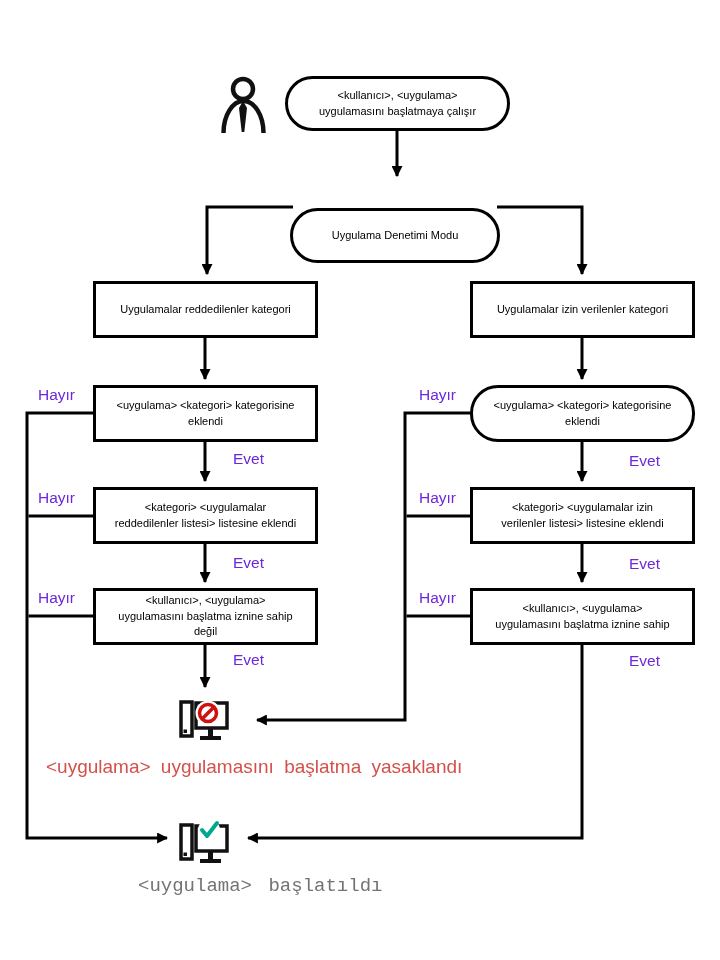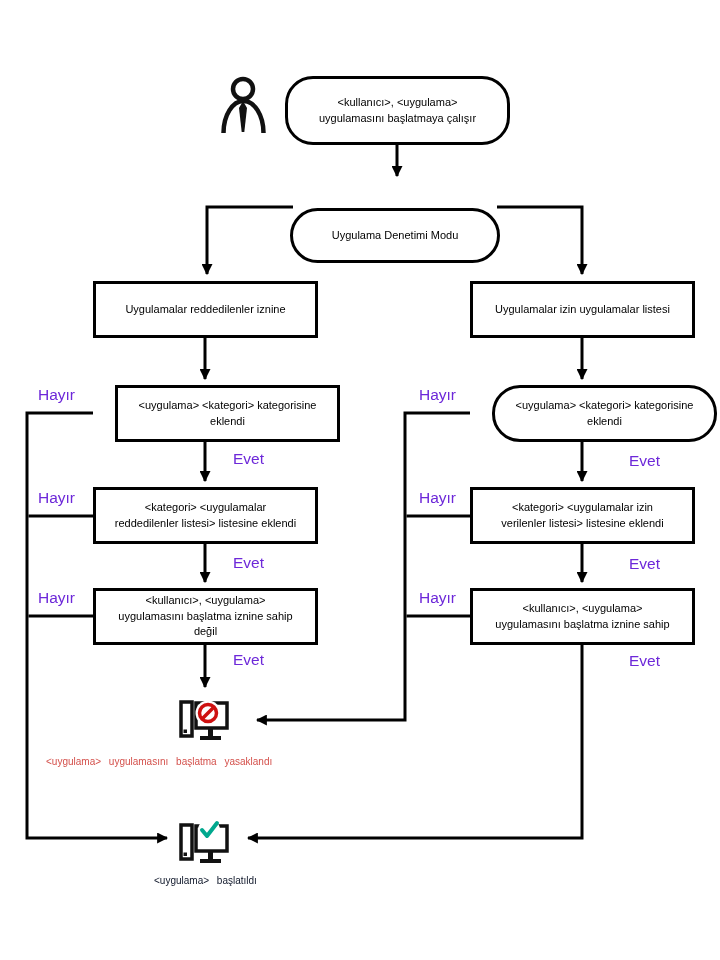--- a/index.html
+++ b/index.html
@@ -6,30 +6,30 @@
   .canvas{position:relative;width:720px;height:960px;background:#ffffff;
           font-family:"Liberation Sans", sans-serif;overflow:hidden;}
   .wires{position:absolute;left:0;top:0;z-index:0;}
   .node{position:absolute;box-sizing:border-box;border:3px solid #000;background:#fff;
         display:flex;align-items:center;justify-content:center;text-align:center;
         font-size:11px;line-height:1.4;color:#000;padding:4px 16px;z-index:2;}
   .stadium{border-radius:28px;}
   .col-left{left:93px;width:225px;}
   .col-right{left:470px;width:225px;}
   .r1{top:281px;height:57px;}
-  .r2{top:385px;height:57px;margin-left:22px;}
+  .r2{top:385px;height:57px;}
   .r3{top:487px;height:57px;}
   .r4{top:588px;height:57px;}
-  #node-start{left:285px;top:76px;width:225px;height:69px;}
+  #node-start{left:285px;top:76px;width:225px;height:55px;}
   #node-mode{left:290px;top:180px;width:210px;height:55px;margin-top:28px;}
   .edge-label{position:absolute;font-size:15.5px;color:#6d28d9;z-index:2;white-space:nowrap;}
   .icon{position:absolute;z-index:2;line-height:0;}
-  .outcome{position:absolute;font-size:10px;word-spacing:5px;z-index:2;white-space:nowrap;}
+  .outcome{position:absolute;font-size:19px;word-spacing:5px;z-index:2;white-space:nowrap;}
   #blocked-text{left:46px;top:756px;color:#D4504B;}
-  #started-text{left:154px;top:875px;color:#0f172a;}
+  #started-text{left:138px;top:875px;color:#737373;font-family:Liberation Mono, monospace;}
 </style>
 </head>
 <body>
 
 <div class="canvas">
 
   <svg class="wires" width="720" height="960" viewBox="0 0 720 960">
     <defs>
       <marker id="arrow" viewBox="0 0 10 10" refX="9" refY="5" markerWidth="11" markerHeight="11" orient="auto" markerUnits="userSpaceOnUse">
         <path d="M0 0 L10 5 L0 10 z" fill="#000"></path>
@@ -61,22 +61,22 @@
       <circle cx="22" cy="15" r="10" fill="none" stroke="#111" stroke-width="4.5"></circle>
       <path d="M2.5 59 A20 32 0 0 1 42.5 59" fill="none" stroke="#111" stroke-width="4.5"></path>
       <polygon points="22,27 26,34 23.3,58 20.7,58 18,34" fill="#111"></polygon>
     </svg>
   </span>
 
   <div class="node stadium" id="node-start">&lt;kullanıcı&gt;, &lt;uygulama&gt; uygulamasını başlatmaya çalışır</div>
 
   <div class="node stadium" id="node-mode">Uygulama Denetimi Modu</div>
 
-  <div class="node col-left r1">Uygulamalar reddedilenler iznine</div>
-  <div class="node col-right r1">Uygulamalar izin uygulamalar listesi</div>
+  <div class="node col-left r1">Uygulamalar reddedilenler kategori</div>
+  <div class="node col-right r1">Uygulamalar izin verilenler kategori</div>
 
   <div class="node col-left r2">&lt;uygulama&gt; &lt;kategori&gt; kategorisine eklendi</div>
   <div class="node stadium col-right r2">&lt;uygulama&gt; &lt;kategori&gt; kategorisine eklendi</div>
 
   <div class="node col-right r3">&lt;kategori&gt; &lt;uygulamalar izin verilenler listesi&gt; listesine eklendi</div>
   <div class="node col-left r3">&lt;kategori&gt; &lt;uygulamalar reddedilenler listesi&gt; listesine eklendi</div>
 
   <div class="node col-left r4">&lt;kullanıcı&gt;, &lt;uygulama&gt; uygulamasını başlatma iznine sahip değil</div>
   <div class="node col-right r4">&lt;kullanıcı&gt;, &lt;uygulama&gt; uygulamasını başlatma iznine sahip</div>
 

